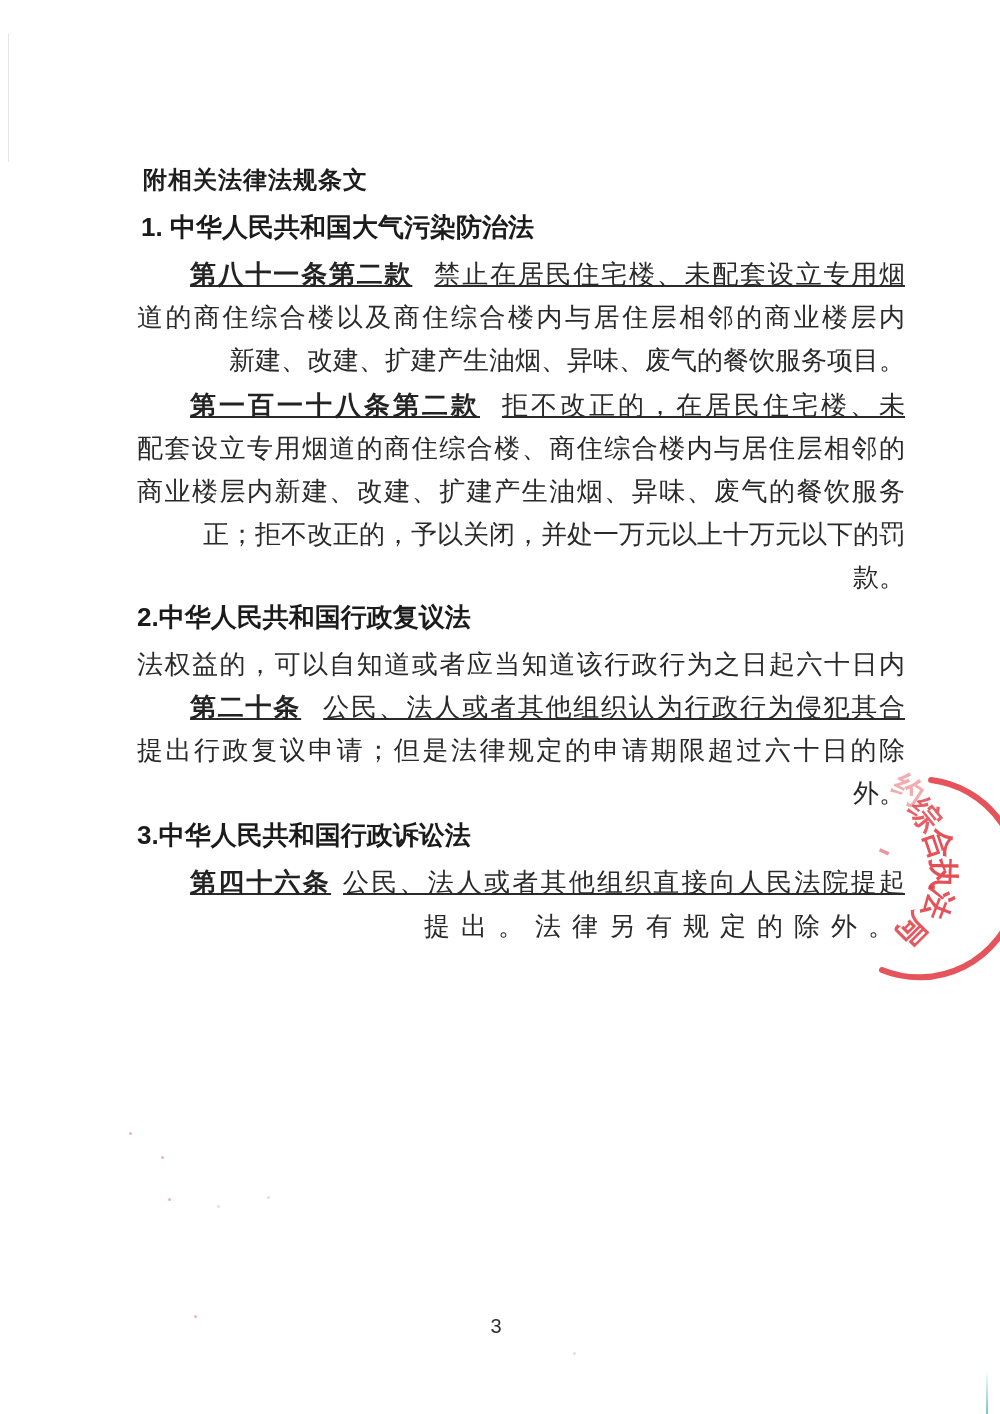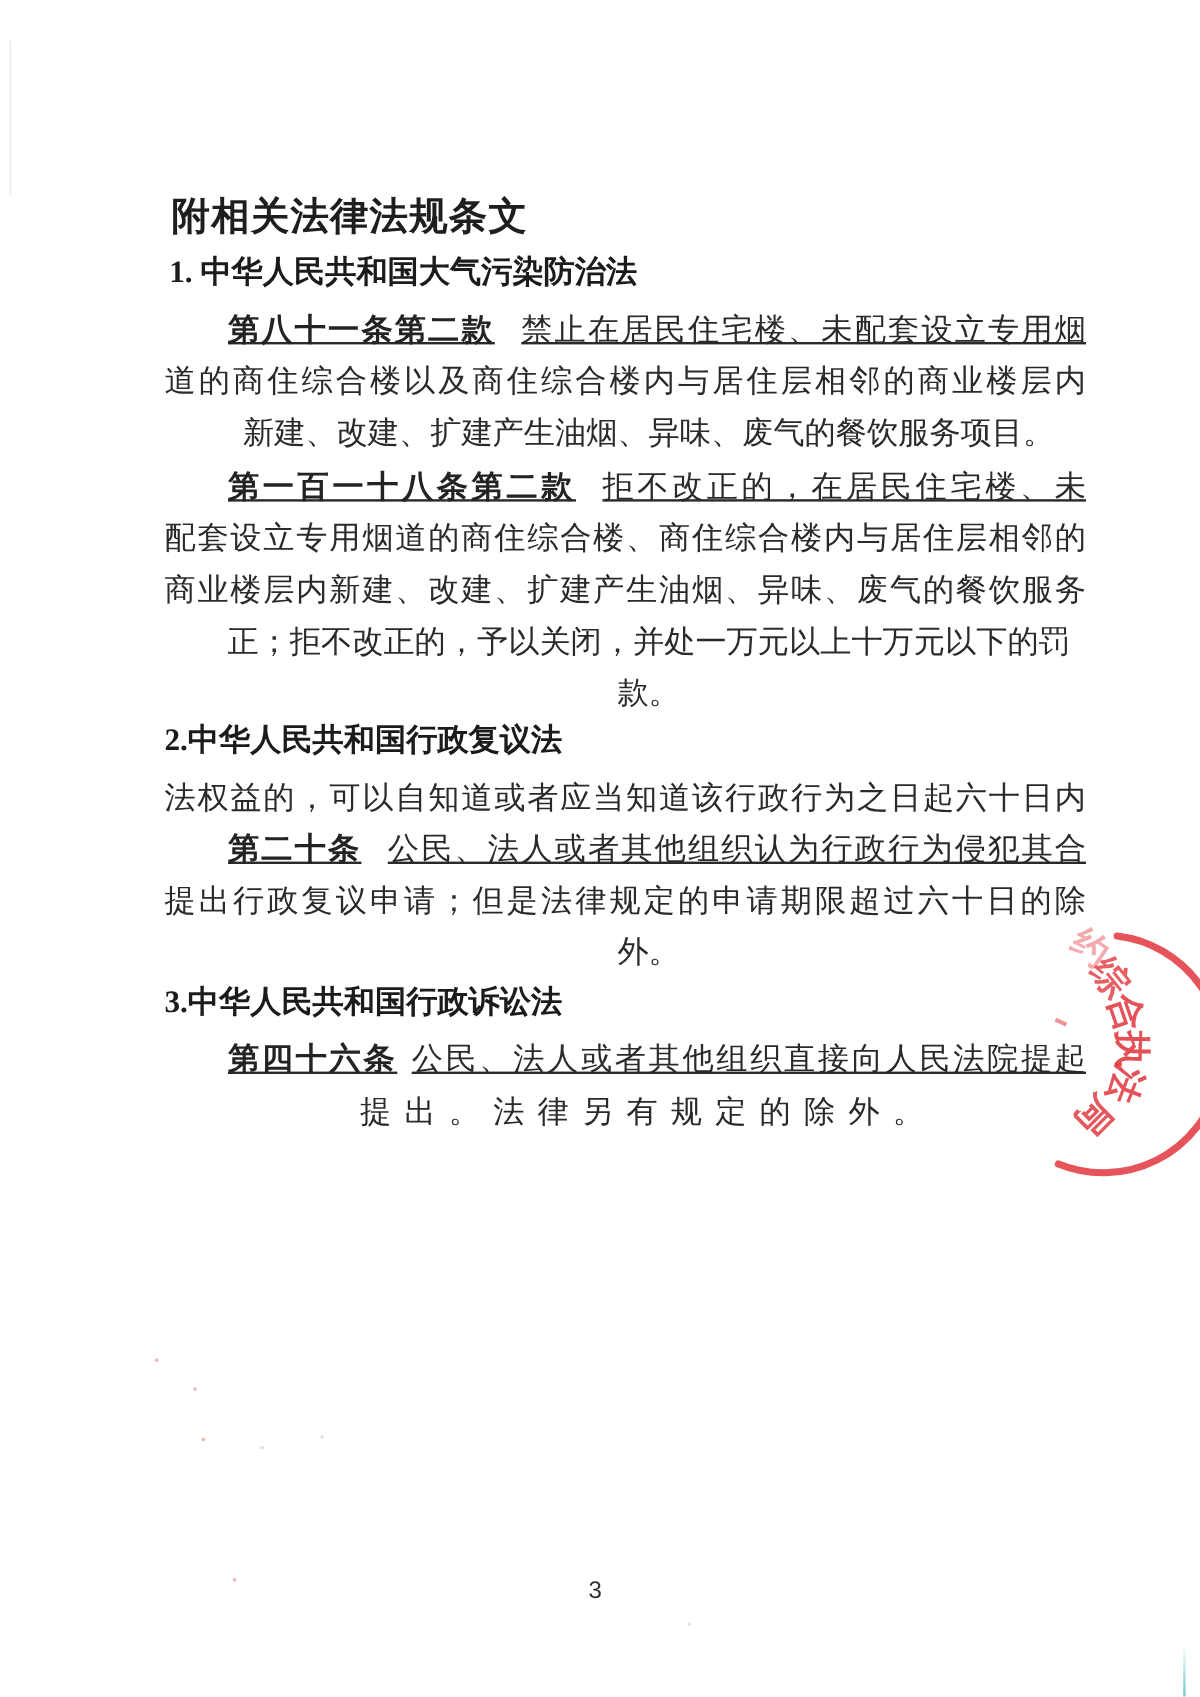--- a/index.html
+++ b/index.html
@@ -6,37 +6,37 @@
   .page {
     position:relative; width:1000px; height:1414px; background:#ffffff;
     overflow:hidden;
     font-family:"Liberation Serif","DejaVu Serif",serif;
     color:#2a2a2a;
   }
   .doc { position:absolute; left:137px; top:163px; width:768px; }
 
   .doc-title {
     font-family:"Liberation Sans","DejaVu Sans",sans-serif;
-    font-size:32px; line-height:34px; font-weight:700; color:#1e1e1e;
+    font-size:24px; line-height:34px; font-weight:700; color:#1e1e1e;
     margin:0 0 12px 6px; letter-spacing:1px;
   }
   .sec-heading {
-    font-family:Liberation Serif, serif;
+    font-family:Liberation Sans, sans-serif;
     font-size:26px; line-height:36px; font-weight:700; color:#1b1b1b;
     margin:0 0 8px 0;
   }
   .sec-heading.sp { padding-left:4px; }
   .sec-heading.h3 { margin-top:2px; }
 
   .para { margin:0; font-size:26px; line-height:43px; }
   .para.p1 { margin-bottom:2px; }
   .para.p4 { line-height:44px; }
 
   .ln { text-align:justify; text-align-last:justify; }
-  .ln-last { text-align:center;margin-left:39px; }
+  .ln-last { text-align:right;margin-left:39px; }
   .first-line { padding-left:53px;text-decoration:underline; }
   .lead { font-weight:700; color:#232323; margin-right:22px; }
   .lead.tight { margin-right:12px; }
   .spread { letter-spacing:11px; }
 
   .page-number {
     position:absolute; left:481px; top:1315px; width:30px;
     font-family:"Liberation Sans","DejaVu Sans",sans-serif;
     font-size:20px; color:#2f2f2f; text-align:center;
   }

